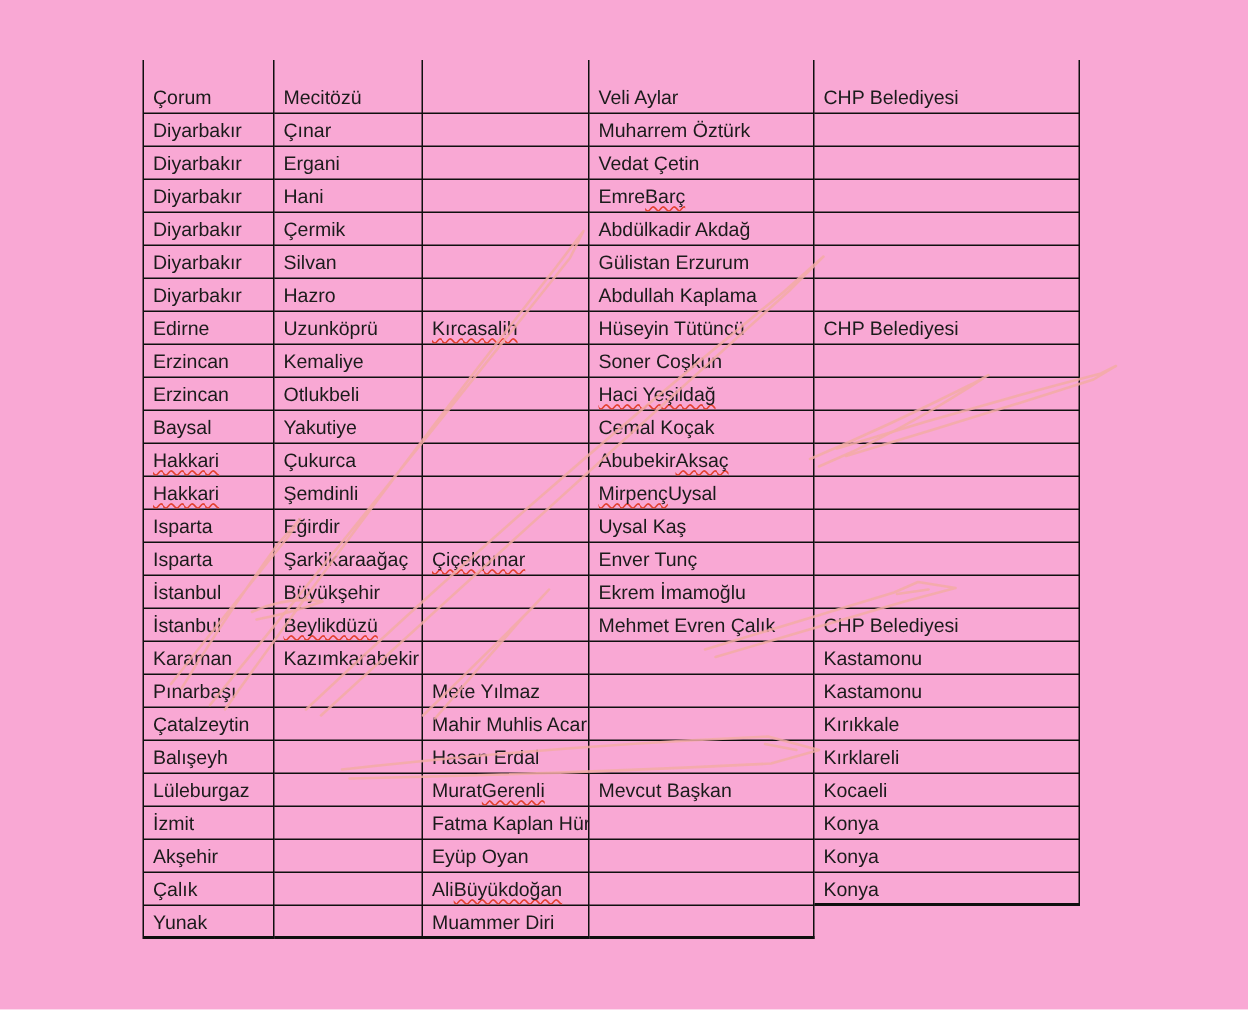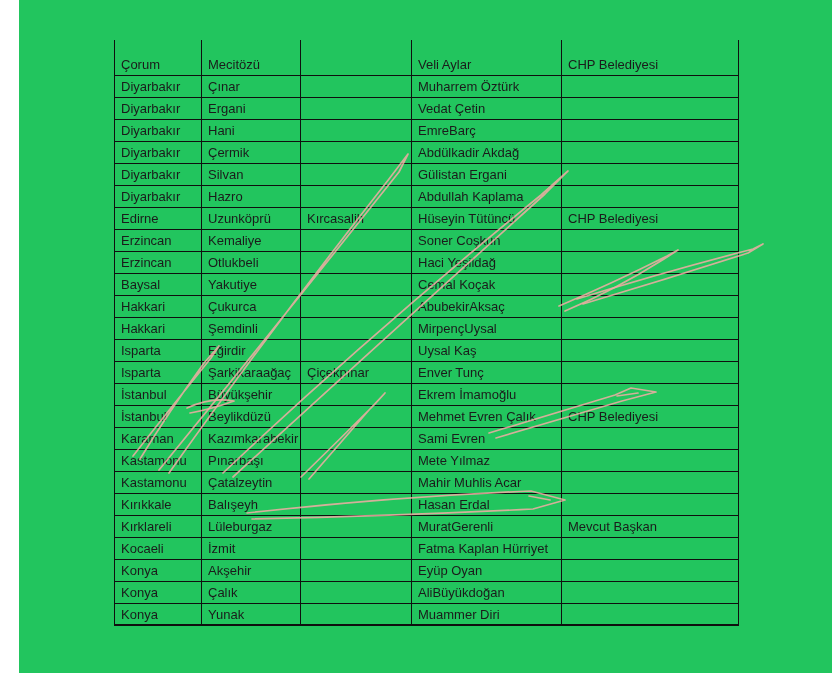--- a/index.html
+++ b/index.html
@@ -10,22 +10,21 @@
   body {
     width: 832px;
     height: 673px;
     position: relative;
     overflow: hidden;
     font-family: "Liberation Sans", "DejaVu Sans", sans-serif;
   }
   .doc-page {
     position: absolute;
     inset: 0;
-    background: #22c55e;
-    margin-left: 19px;
+    background: #f9a8d4;
   }
   .doc-table {
     position: absolute;
     left: 95px;
     top: 40px;
     display: grid;
     grid-template-columns: 87px 99px 111px 150px 177px;
     grid-template-rows: 36px repeat(25, 22px);
     border-left: 1px solid #0f0f0f;
   }
@@ -43,20 +42,21 @@
     overflow: hidden;
   }
   .cell.first-row {
     align-items: flex-end;
     padding-bottom: 4px;
   }
   .cell.last-row {
     border-bottom-width: 2px;
   }
   .sq-red {
+    text-decoration: underline;
     text-decoration-style: wavy;
     text-decoration-color: #e3402f;
     text-decoration-thickness: 1px;
     text-underline-offset: 2px;
     text-decoration-skip-ink: none;
   }
   .sq-blue {
     text-decoration: underline;
     text-decoration-style: wavy;
     text-decoration-color: #3a5fcd;
@@ -158,21 +158,21 @@
       <div class="cell">
         <span>Diyarbakır</span>
       </div>
       <div class="cell">
         <span>Silvan</span>
       </div>
       <div class="cell">
         <span></span>
       </div>
       <div class="cell">
-        <span>Gülistan Ergani</span>
+        <span>Gülistan Erzurum</span>
       </div>
       <div class="cell">
         <span></span>
       </div>
       <div class="cell">
         <span>Diyarbakır</span>
       </div>
       <div class="cell">
         <span>Hazro</span>
       </div>
@@ -338,23 +338,20 @@
         <span>CHP Belediyesi</span>
       </div>
       <div class="cell">
         <span>Karaman</span>
       </div>
       <div class="cell">
         <span>Kazımkarabekir</span>
       </div>
       <div class="cell">
         <span></span>
-      </div>
-      <div class="cell">
-        <span>Sami Evren</span>
       </div>
       <div class="cell">
         <span></span>
       </div>
       <div class="cell">
         <span>Kastamonu</span>
       </div>
       <div class="cell">
         <span>Pınarbaşı</span>
       </div>

